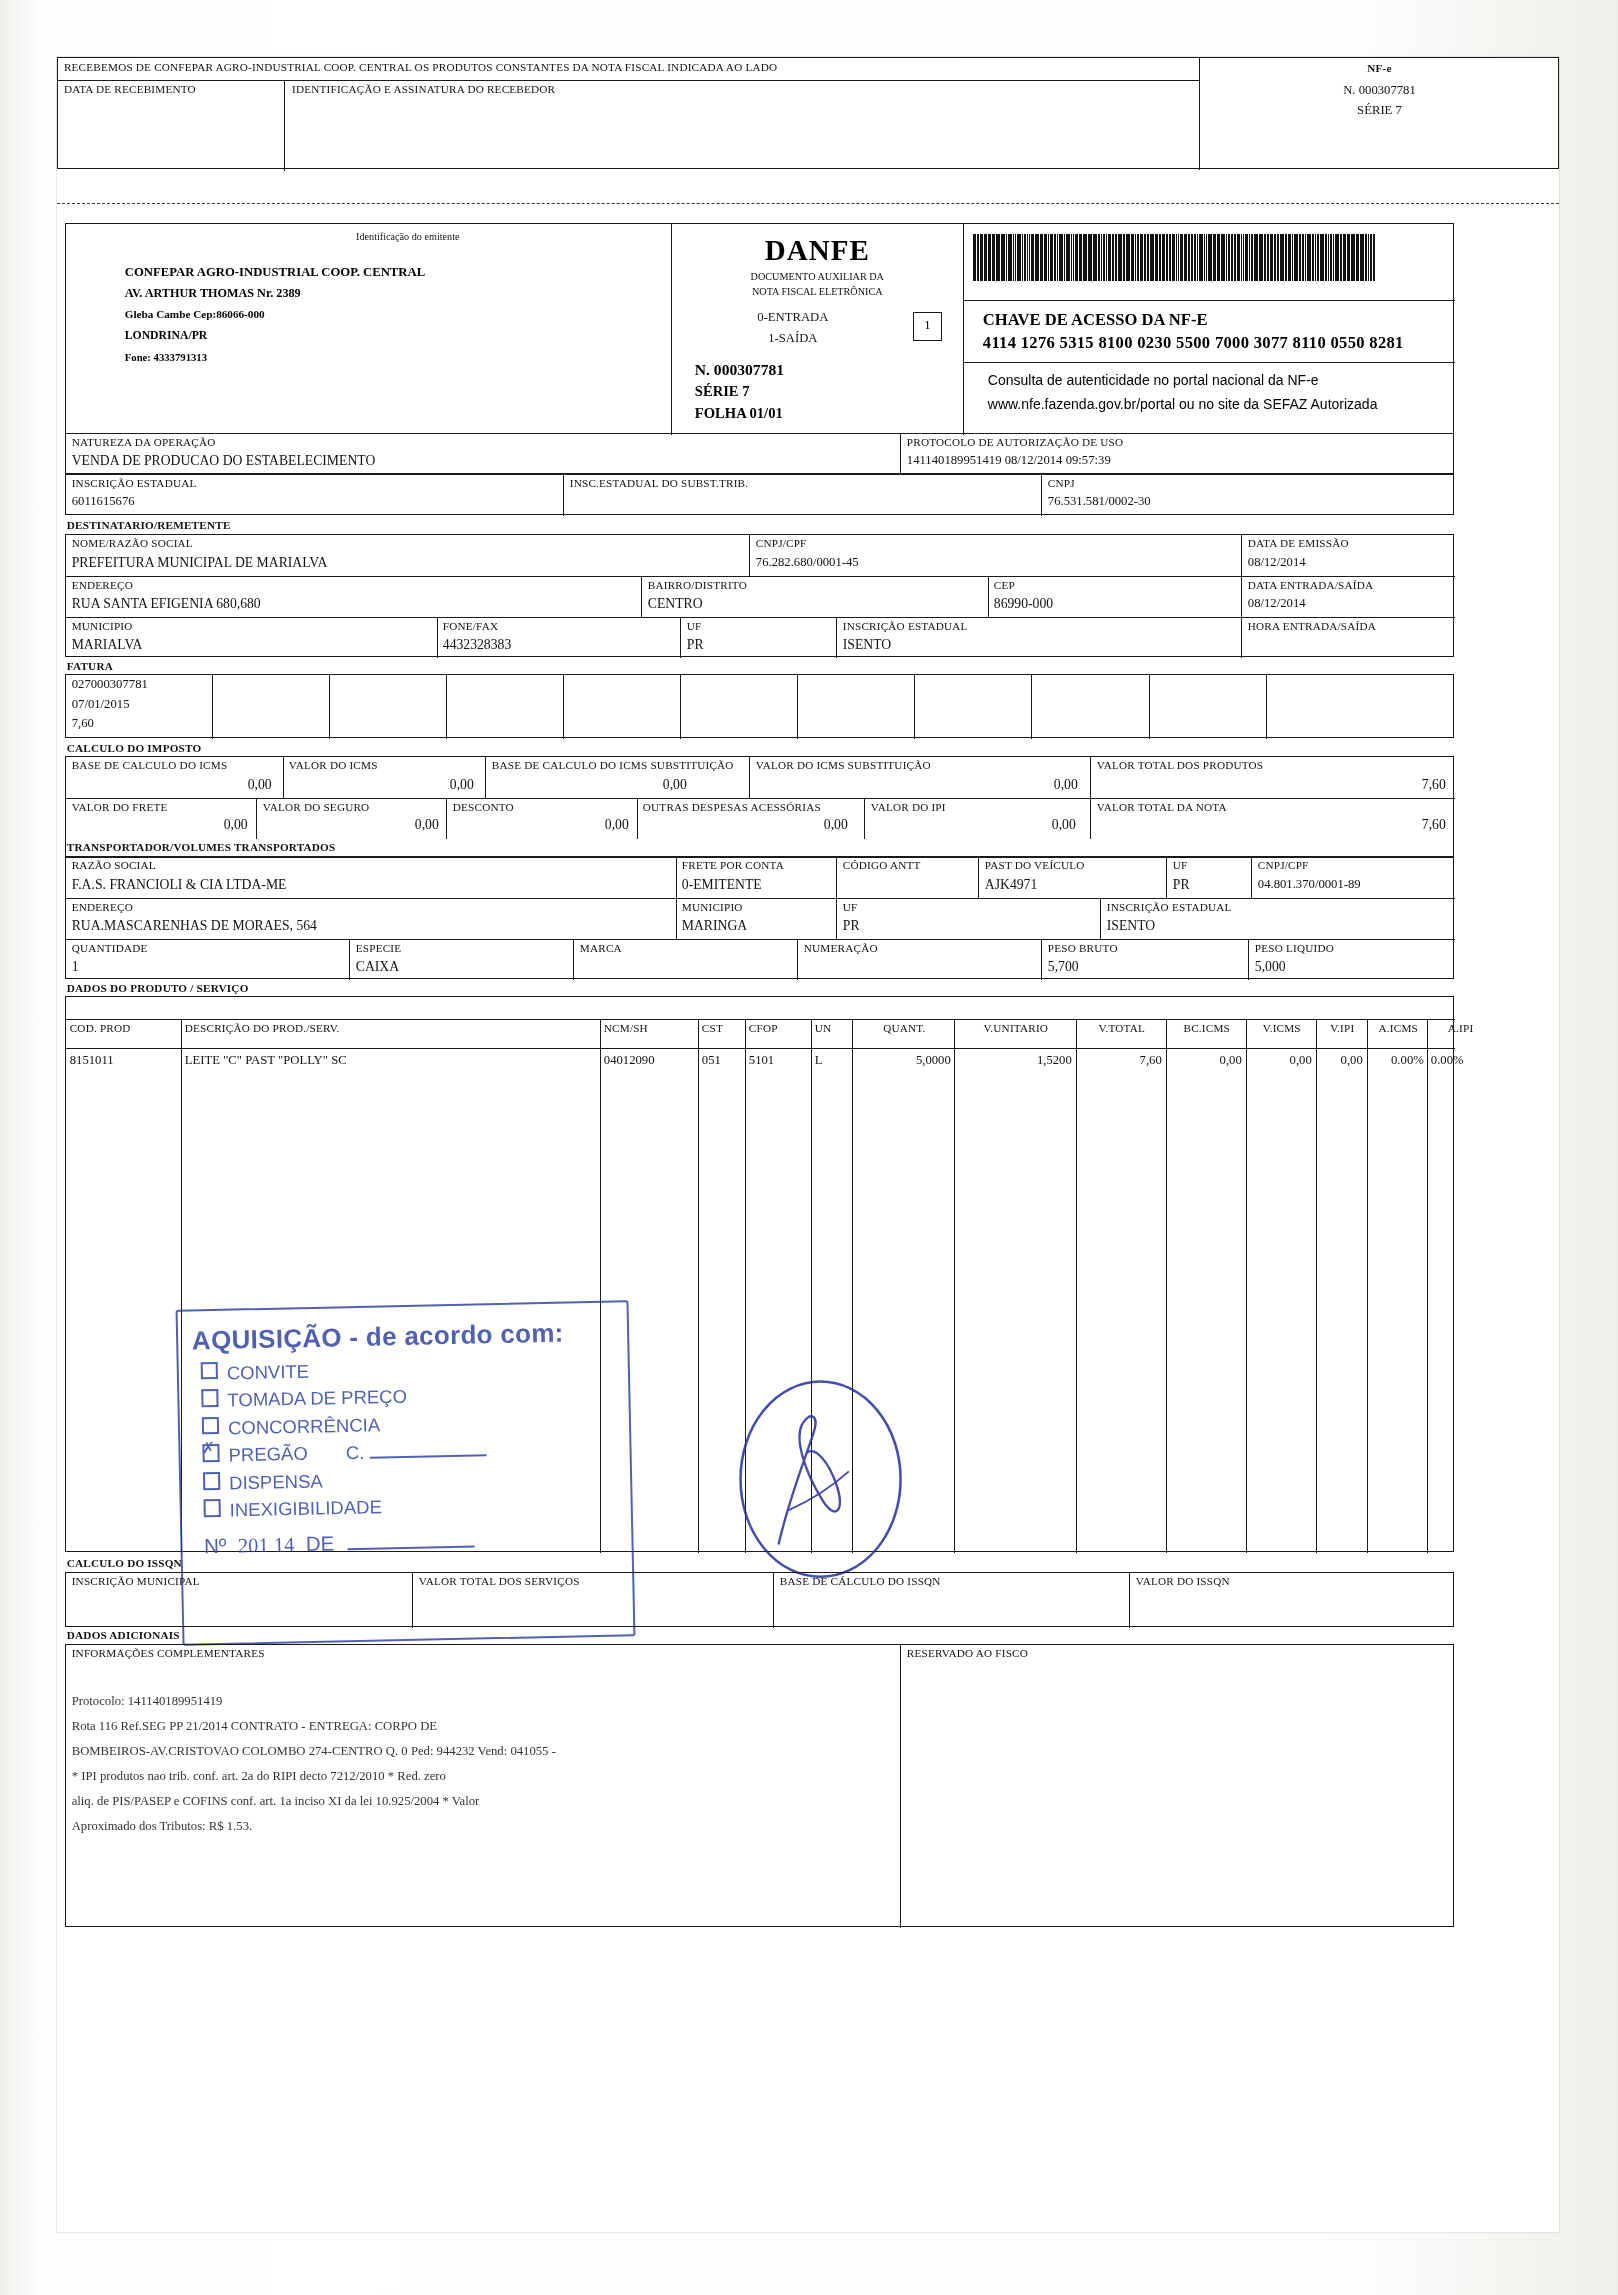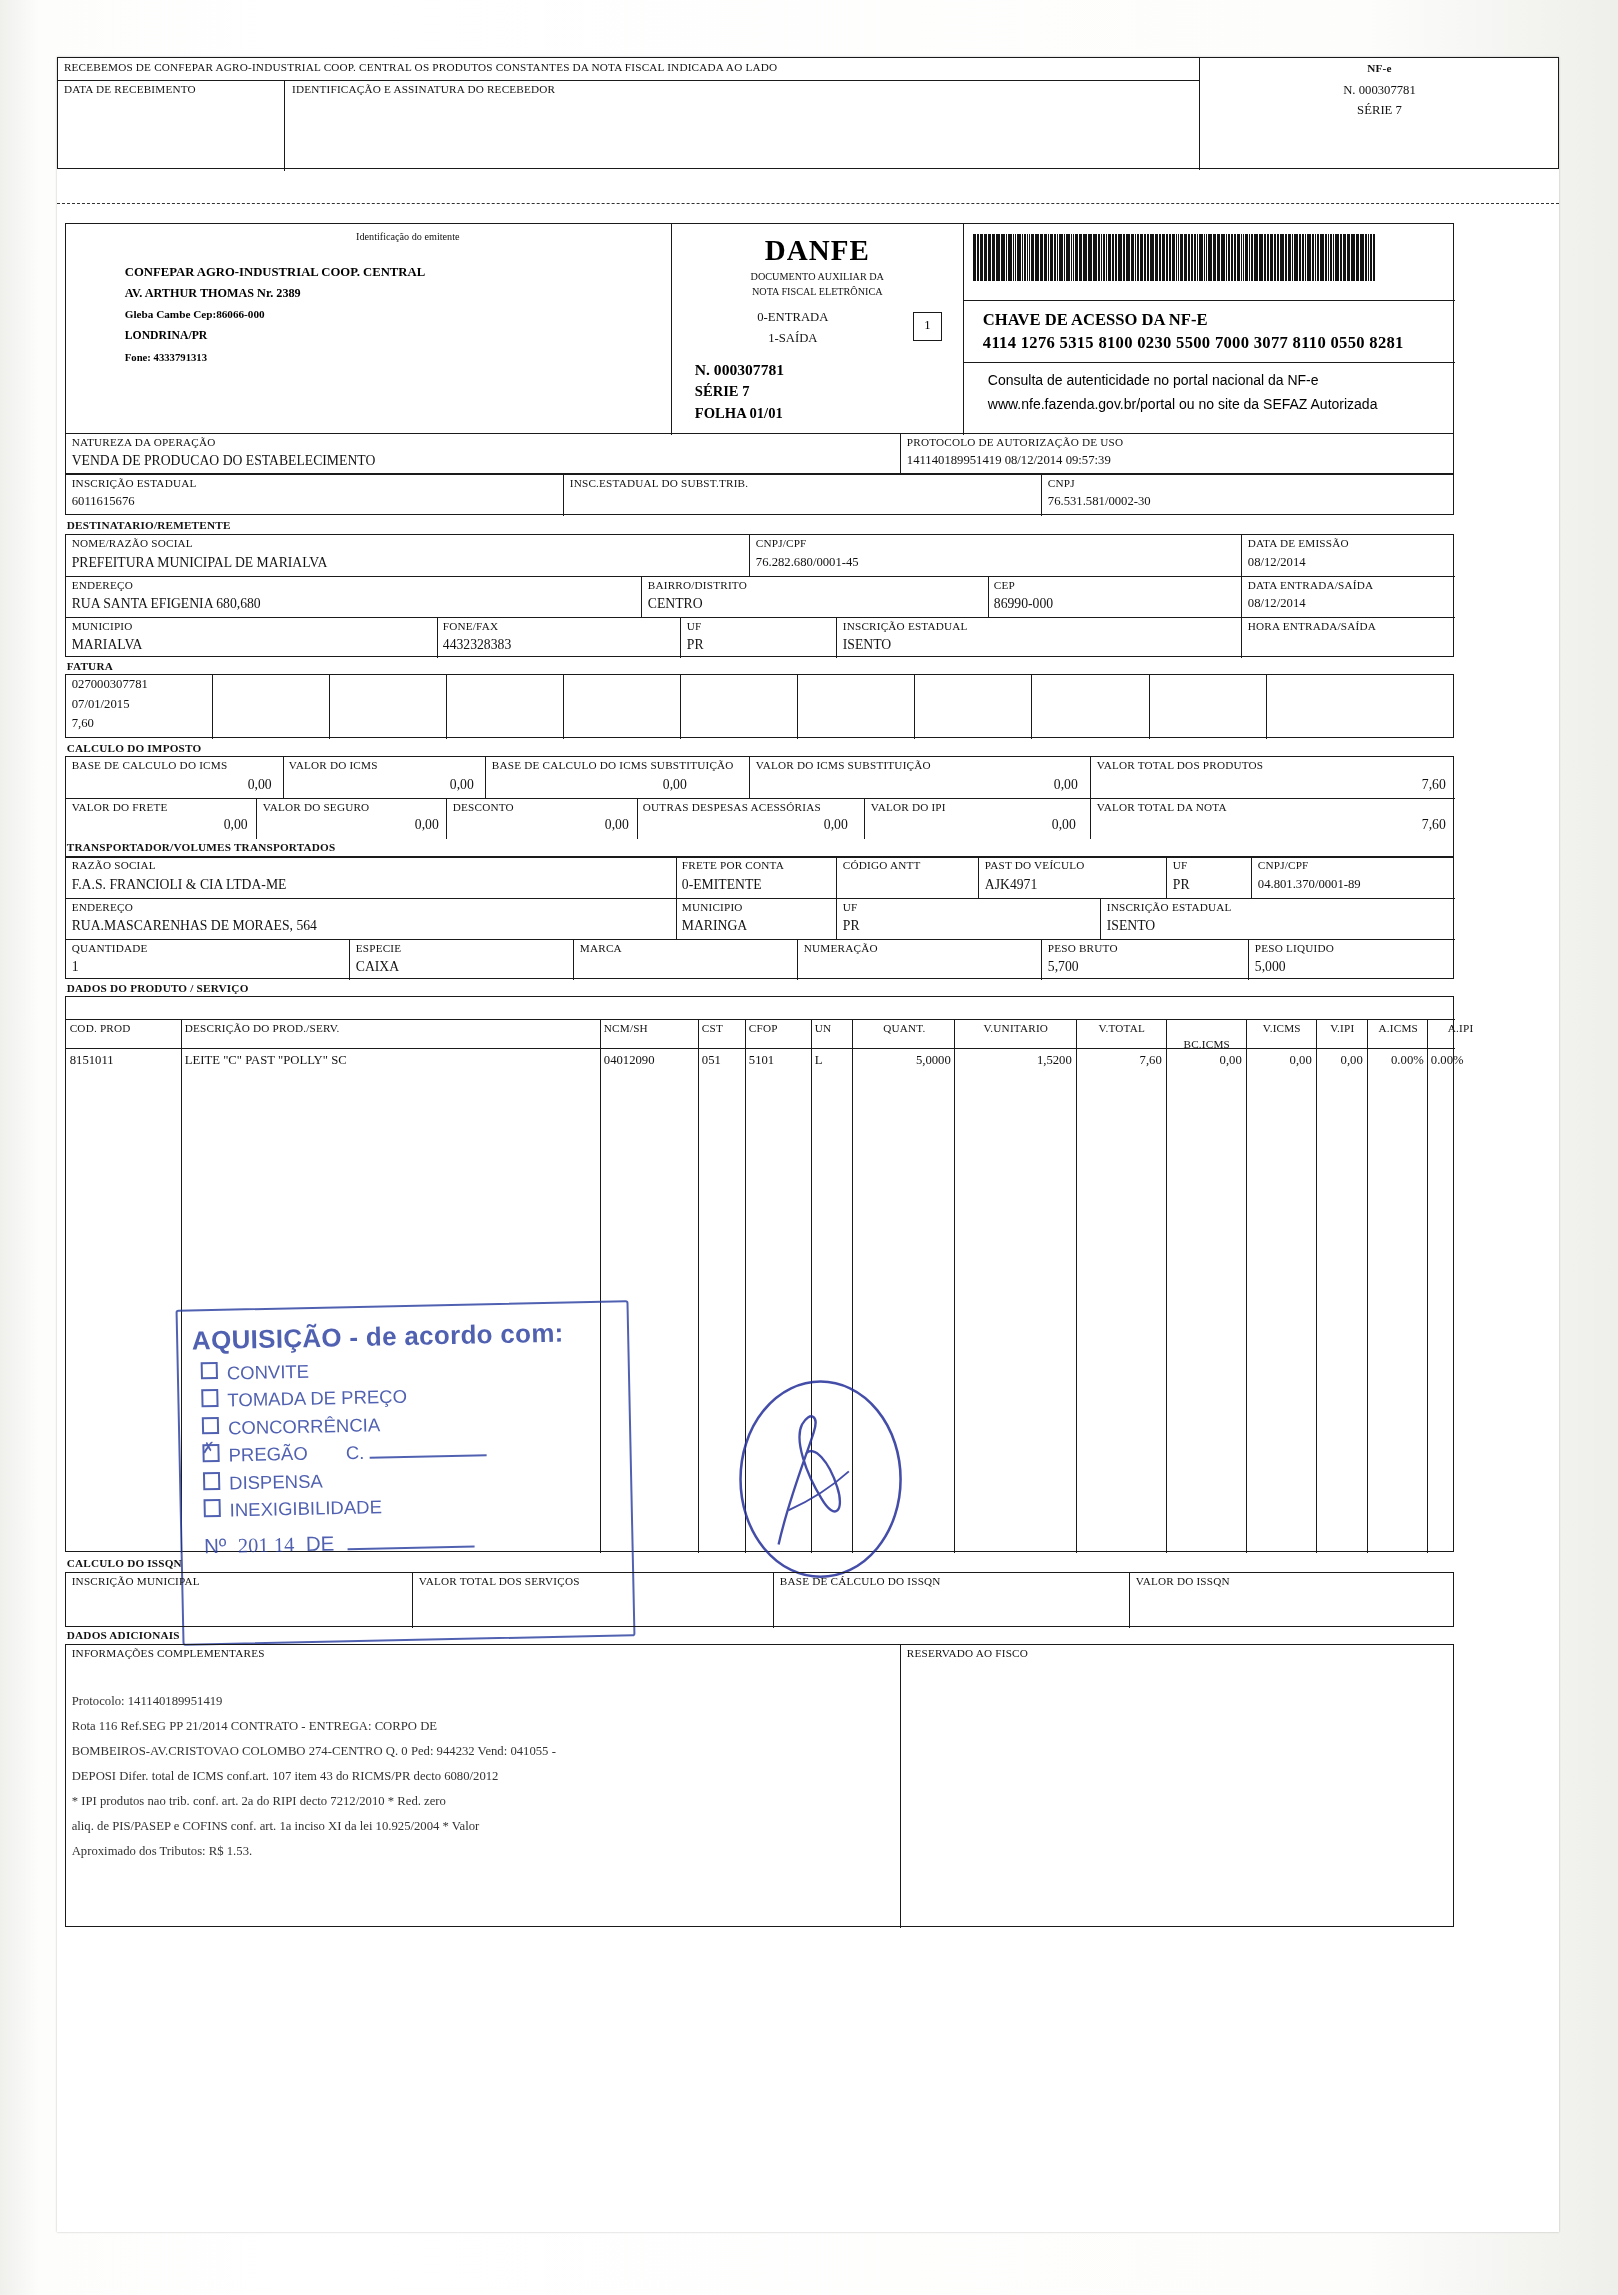--- a/index.html
+++ b/index.html
@@ -383,21 +383,21 @@
       <div id="prod-head">
           <div class="blk lbl" style="left:3.9px;top:25px;width:109px;text-align:left;">COD. PROD</div>
           <div class="blk lbl" style="left:119px;top:25px;width:414px;text-align:left;">DESCRIÇÃO DO PROD./SERV.</div>
           <div class="blk lbl" style="left:538px;top:25px;width:92px;text-align:left;">NCM/SH</div>
           <div class="blk lbl" style="left:636px;top:25px;width:41px;text-align:left;">CST</div>
           <div class="blk lbl" style="left:683px;top:25px;width:60px;text-align:left;">CFOP</div>
           <div class="blk lbl" style="left:749px;top:25px;width:35px;text-align:left;">UN</div>
           <div class="blk lbl" style="left:790px;top:25px;width:97px;text-align:center;">QUANT.</div>
           <div class="blk lbl" style="left:892px;top:25px;width:116px;text-align:center;">V.UNITARIO</div>
           <div class="blk lbl" style="left:1014px;top:25px;width:84px;text-align:center;">V.TOTAL</div>
-          <div class="blk lbl" style="left:1104px;top:25px;width:74px;text-align:center;margin-top:16px;">BC.ICMS</div>
+          <div class="blk lbl" style="left:1104px;top:25px;width:74px;text-align:center;">BC.ICMS</div>
           <div class="blk lbl" style="left:1184px;top:25px;width:64px;text-align:center;">V.ICMS</div>
           <div class="blk lbl" style="left:1254px;top:25px;width:45px;text-align:center;">V.IPI</div>
           <div class="blk lbl" style="left:1305px;top:25px;width:55px;text-align:center;">A.ICMS</div>
           <div class="blk lbl" style="left:1343px;top:25px;width:21.5px;text-align:center;margin-left:39px;">A.IPI</div>
         </div>
       <div id="prod-cols">
           <div class="vline" style="left:115px;top:21.5px;height:534px;"></div>
           <div class="vline" style="left:534px;top:21.5px;height:534px;"></div>
           <div class="vline" style="left:632px;top:21.5px;height:534px;"></div>
           <div class="vline" style="left:679px;top:21.5px;height:534px;"></div>
@@ -472,21 +472,20 @@
 
     <div class="blk lbl b" style="left:9.8px;top:1572px;">DADOS ADICIONAIS</div>
     <div class="blk bd" style="left:7.8px;top:1587px;width:1389px;height:283px;">
       <div class="blk lbl" style="left:5.9px;top:2px;">INFORMAÇÕES COMPLEMENTARES</div>
       <div class="vline" style="left:834px;top:0;height:283px;"></div>
       <div class="blk lbl" style="left:841px;top:2px;">RESERVADO AO FISCO</div>
       <div id="info-lines" style="position:absolute;left:5.9px;top:23.4px;width:819px;margin-top:21px;">
           <div class="valm" style="line-height:25px;color:#333;">Protocolo: 141140189951419</div>
           <div class="valm" style="line-height:25px;color:#333;">Rota 116  Ref.SEG PP 21/2014 CONTRATO - ENTREGA: CORPO DE</div>
           <div class="valm" style="line-height:25px;color:#333;">BOMBEIROS-AV.CRISTOVAO COLOMBO 274-CENTRO Q. 0  Ped: 944232  Vend: 041055   -</div>
-          <div class="valm" style="line-height:25px;color:#333;">DEPOSI Difer. total de ICMS conf.art. 107 item 43 do RICMS/PR decto 6080/2012</div>
           <div class="valm" style="line-height:25px;color:#333;">*  IPI produtos nao trib. conf. art. 2a do RIPI decto 7212/2010  *  Red. zero</div>
           <div class="valm" style="line-height:25px;color:#333;">aliq. de PIS/PASEP e COFINS conf. art. 1a inciso XI da lei 10.925/2004  * Valor</div>
           <div class="valm" style="line-height:25px;color:#333;">Aproximado dos Tributos: R$ 1.53.</div>
         </div>
     </div>
 
   </div>
 </div>
 
 

